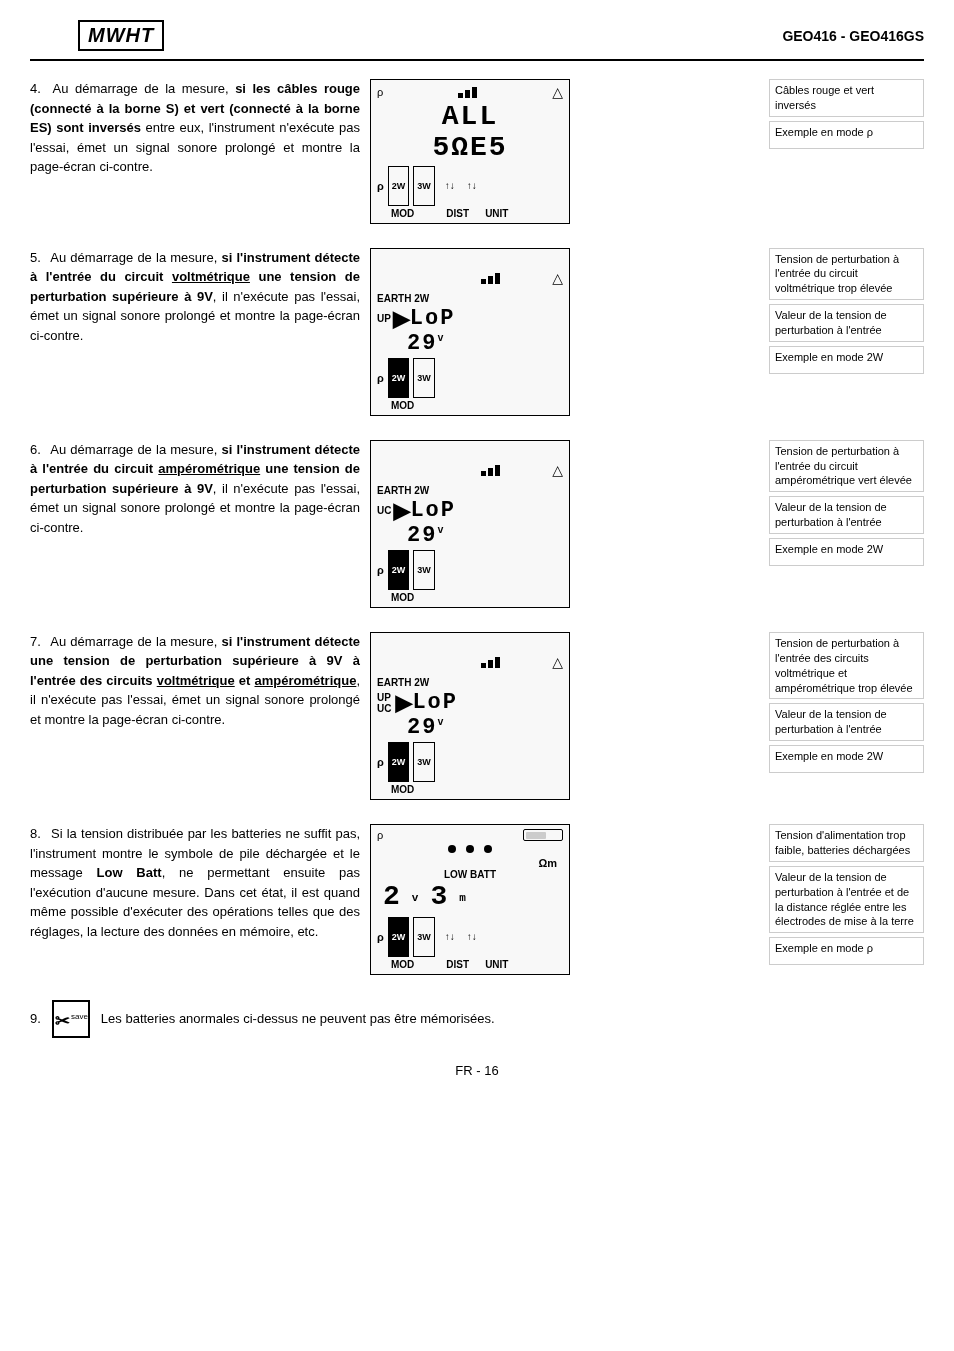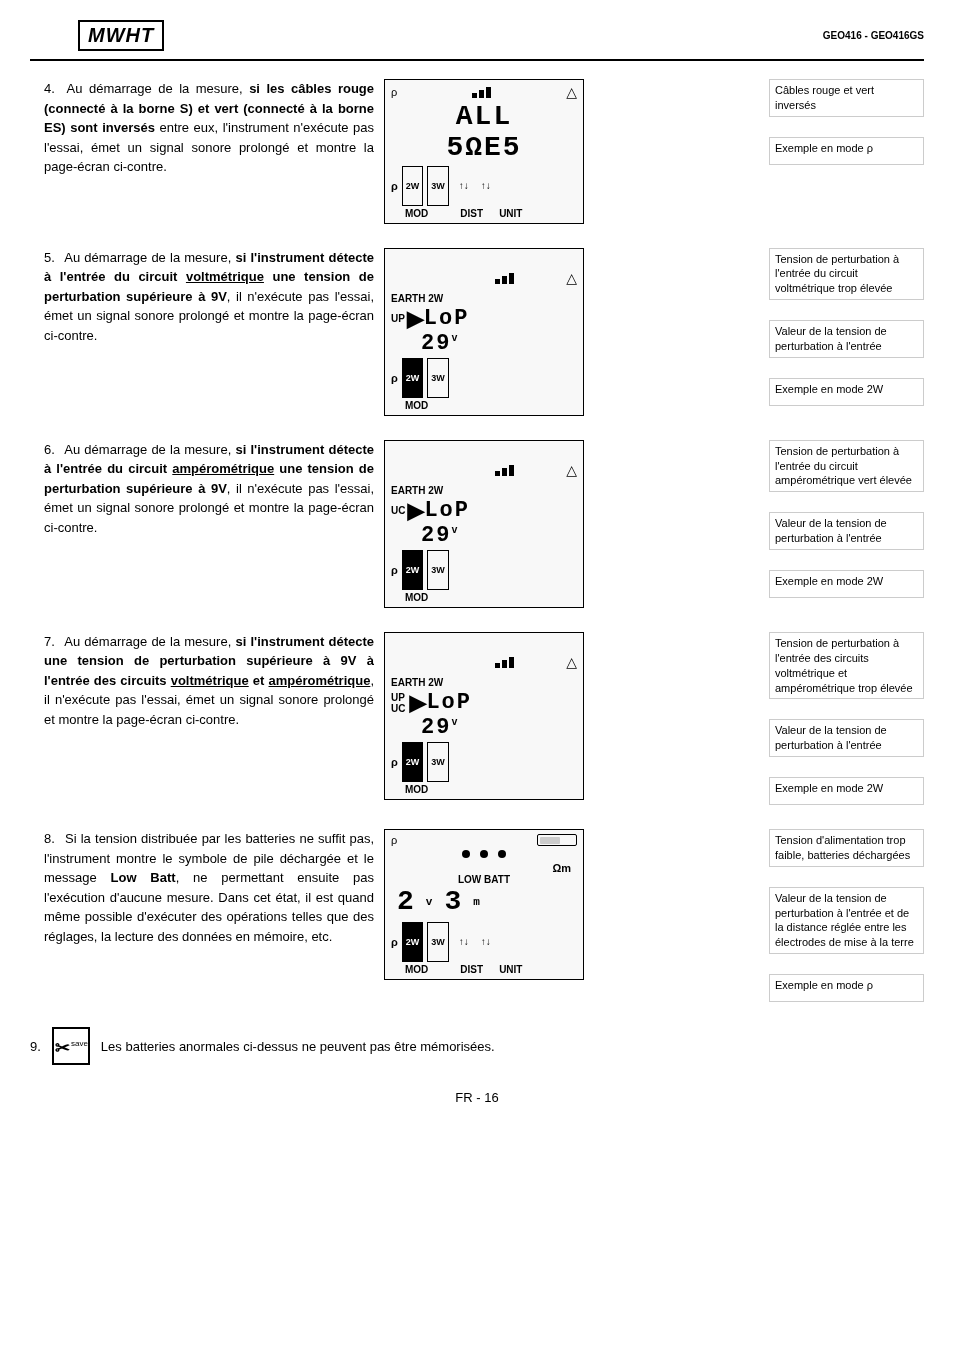--- a/index.html
+++ b/index.html
@@ -23,37 +23,36 @@
     .logo {
       font-weight: bold;
       font-size: 20px;
       border: 2px solid #000;
       padding: 2px 8px;
       letter-spacing: 1px;
       margin-left: 48px;
     }
     .logo span { font-style: italic; }
     .header-title {
-      font-size: 10px;
+      font-size: 14px;
       font-weight: bold;
     }
     .content {
       display: flex;
       flex-direction: column;
       gap: 24px;
     }
     .row {
       display: flex;
       gap: 10px;
       align-items: flex-start;
     }
     .text-block {
       flex: 0 0 330px;
       line-height: 1.5;
-      margin-left: 14px;
     }
     .text-block p { text-align: justify; }
     .text-block .num {
       font-weight: normal;
       margin-right: 6px;
     }
     .displays-col {
       flex: 1;
       display: flex;
       flex-direction: column;
@@ -122,21 +121,21 @@
       font-size: 9px;
     }
     .lcd-btn.selected {
       background: #000;
       color: #fff;
     }
     .note-col {
       flex: 0 0 155px;
       display: flex;
       flex-direction: column;
-      gap: 20px;
+      gap: 4px;
       font-size: 11px;
       line-height: 1.35;
     }
     .note-item {
       border: 1px solid #ccc;
       padding: 3px 5px;
       min-height: 28px;
     }
     .arrow-right {
       font-size: 22px;

